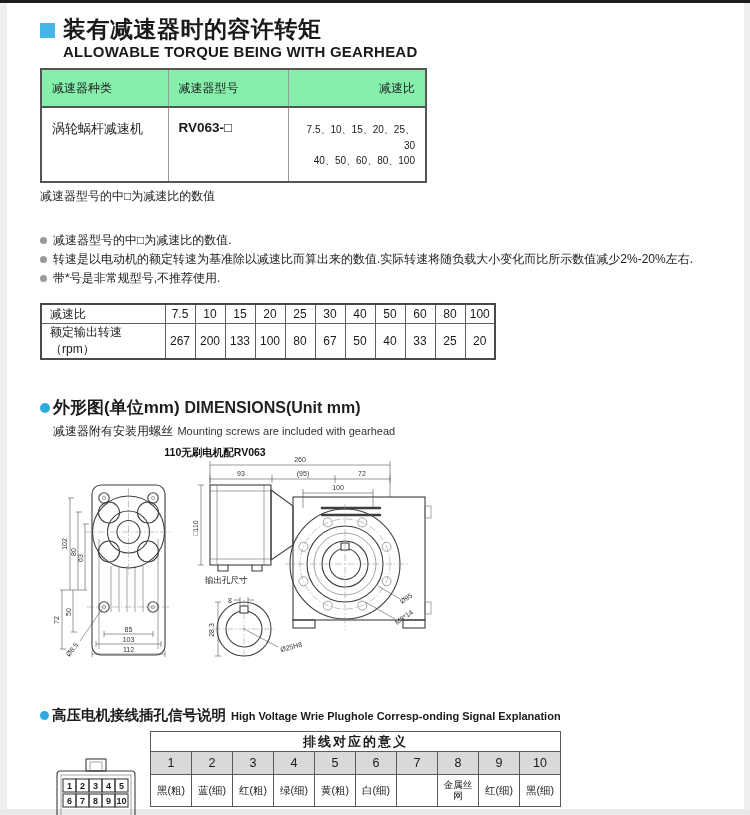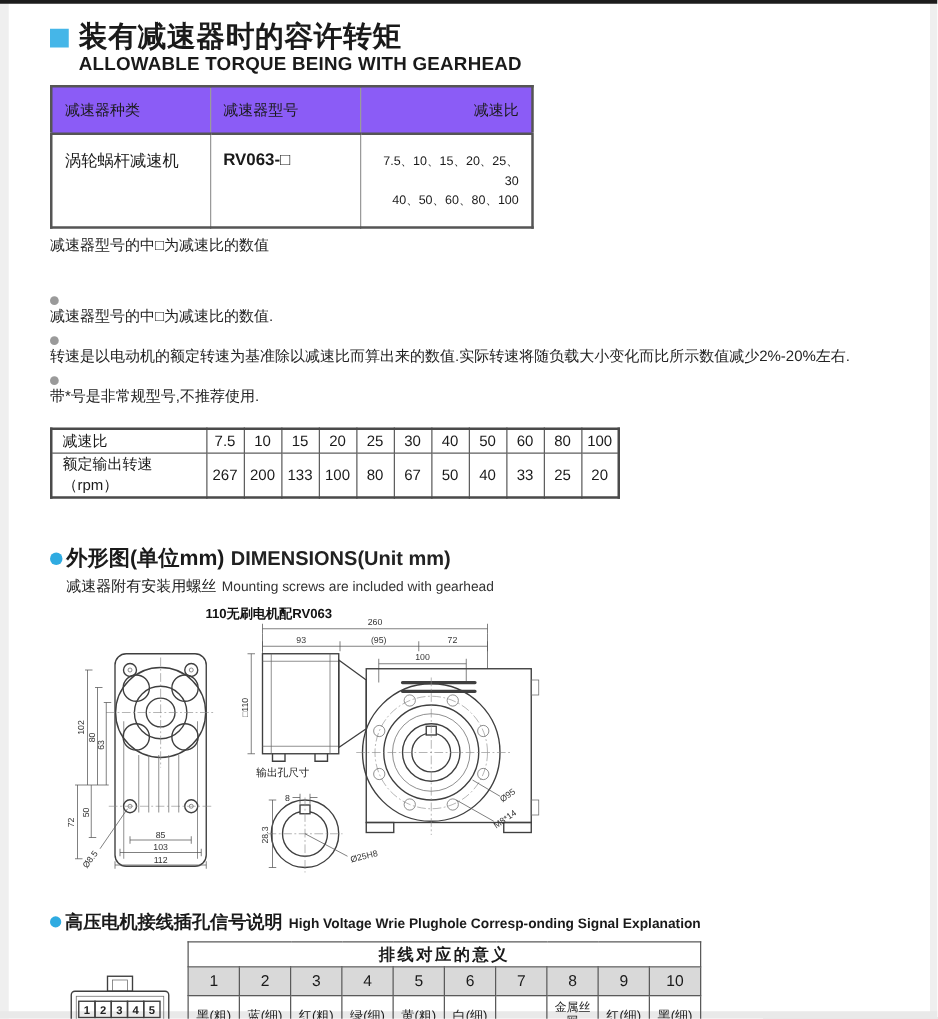--- a/index.html
+++ b/index.html
@@ -17,48 +17,48 @@
 
   
   .title-row { display:flex; align-items:flex-start; }
   .blue-sq { width:15px; height:15px; background:#45b6e8; margin:6px 8px 0 0; flex:none; }
   h1 { font-size:23px; font-weight:bold; line-height:1.1; letter-spacing:0.5px; }
   .subtitle { font-size:15px; font-weight:bold; margin-top:1px; letter-spacing:0.2px; }
 
   
   .t1 { border-collapse:collapse; border:2px solid #555; margin-top:8px; }
   .t1 th, .t1 td { border:1px solid #9a9a9a; vertical-align:middle; }
-  .t1 th { background:#8b5cf6; height:38px; font-size:12px; font-weight:normal; text-align:left; padding:0 10px; border-bottom:2px solid #555; }
+  .t1 th { background:#86efac; height:38px; font-size:12px; font-weight:normal; text-align:left; padding:0 10px; border-bottom:2px solid #555; }
   .t1 th.right { text-align:right; }
   .t1 td { height:64px; font-size:13px; padding:12px 10px; vertical-align:top; padding-top:12px; }
   .t1 td.model { font-weight:bold; font-size:13.5px; }
   .t1 td.ratios { font-size:10px; text-align:right; line-height:1.55; padding-top:14px;border-radius:17px; }
   .c1 { width:127px; } .c2 { width:120px; } .c3 { width:138px; }
   .footnote { font-size:12px; margin-top:5px; color:#222; }
 
   
   .notes { list-style:none; margin-top:26px; }
-  .notes li { display:flex; align-items:flex-start; font-size:12px; line-height:19px; color:#222;flex-direction:column; }
+  .notes li { display:flex; align-items:flex-start; font-size:12px; line-height:19px; color:#222; }
   .dot { width:7px; height:7px; border-radius:50%; background:#9a9a9a; margin:6px 6px 0 0; flex:none; }
 
   
   .t2 { border-collapse:collapse; border:2px solid #4a4a4a; margin-top:15px; }
   .t2 td { border:1px solid #5f5f5f; height:20px; font-size:12px; text-align:center; padding:0 1px; }
   .t2 td.lab { text-align:left; padding-left:8px; width:124px; }
   .t2 td.v { width:30px; }
 
   
   .sec-head { margin-top:36px; display:flex; align-items:baseline; }
   .bdot { width:10px; height:10px; border-radius:50%; background:#2fabe1; margin-right:3px; flex:none; align-self:center; }
   .sec-head .zh { font-size:17px; font-weight:bold; }
   .sec-head .en { font-size:16px; font-weight:bold; margin-left:5px; color:#222; }
   .sec-sub { margin-top:2px; margin-left:13px; }
   .sec-sub .zh { font-size:12px; }
   .sec-sub .en { font-size:11px; color:#333; }
-  .sec-head2 { margin-top:4px; display:flex; align-items:baseline; }
+  .sec-head2 { margin-top:20px; display:flex; align-items:baseline; }
   .sec-head2 .bdot { width:9px; height:9px; }
   .sec-head2 .zh { font-size:14.5px; font-weight:bold; }
   .sec-head2 .en { font-size:11px; font-weight:bold; margin-left:5px; }
 
   
   .drawing { margin-top:4px; display:block; }
   .ol { stroke:#3f3f3f; stroke-width:1.1; fill:none; }
   .olw { stroke:#3f3f3f; stroke-width:1.1; fill:#fff; }
   .tl { stroke:#6a6a6a; stroke-width:0.6; fill:none; }
   .dl { stroke:#555; stroke-width:0.6; fill:none; }

